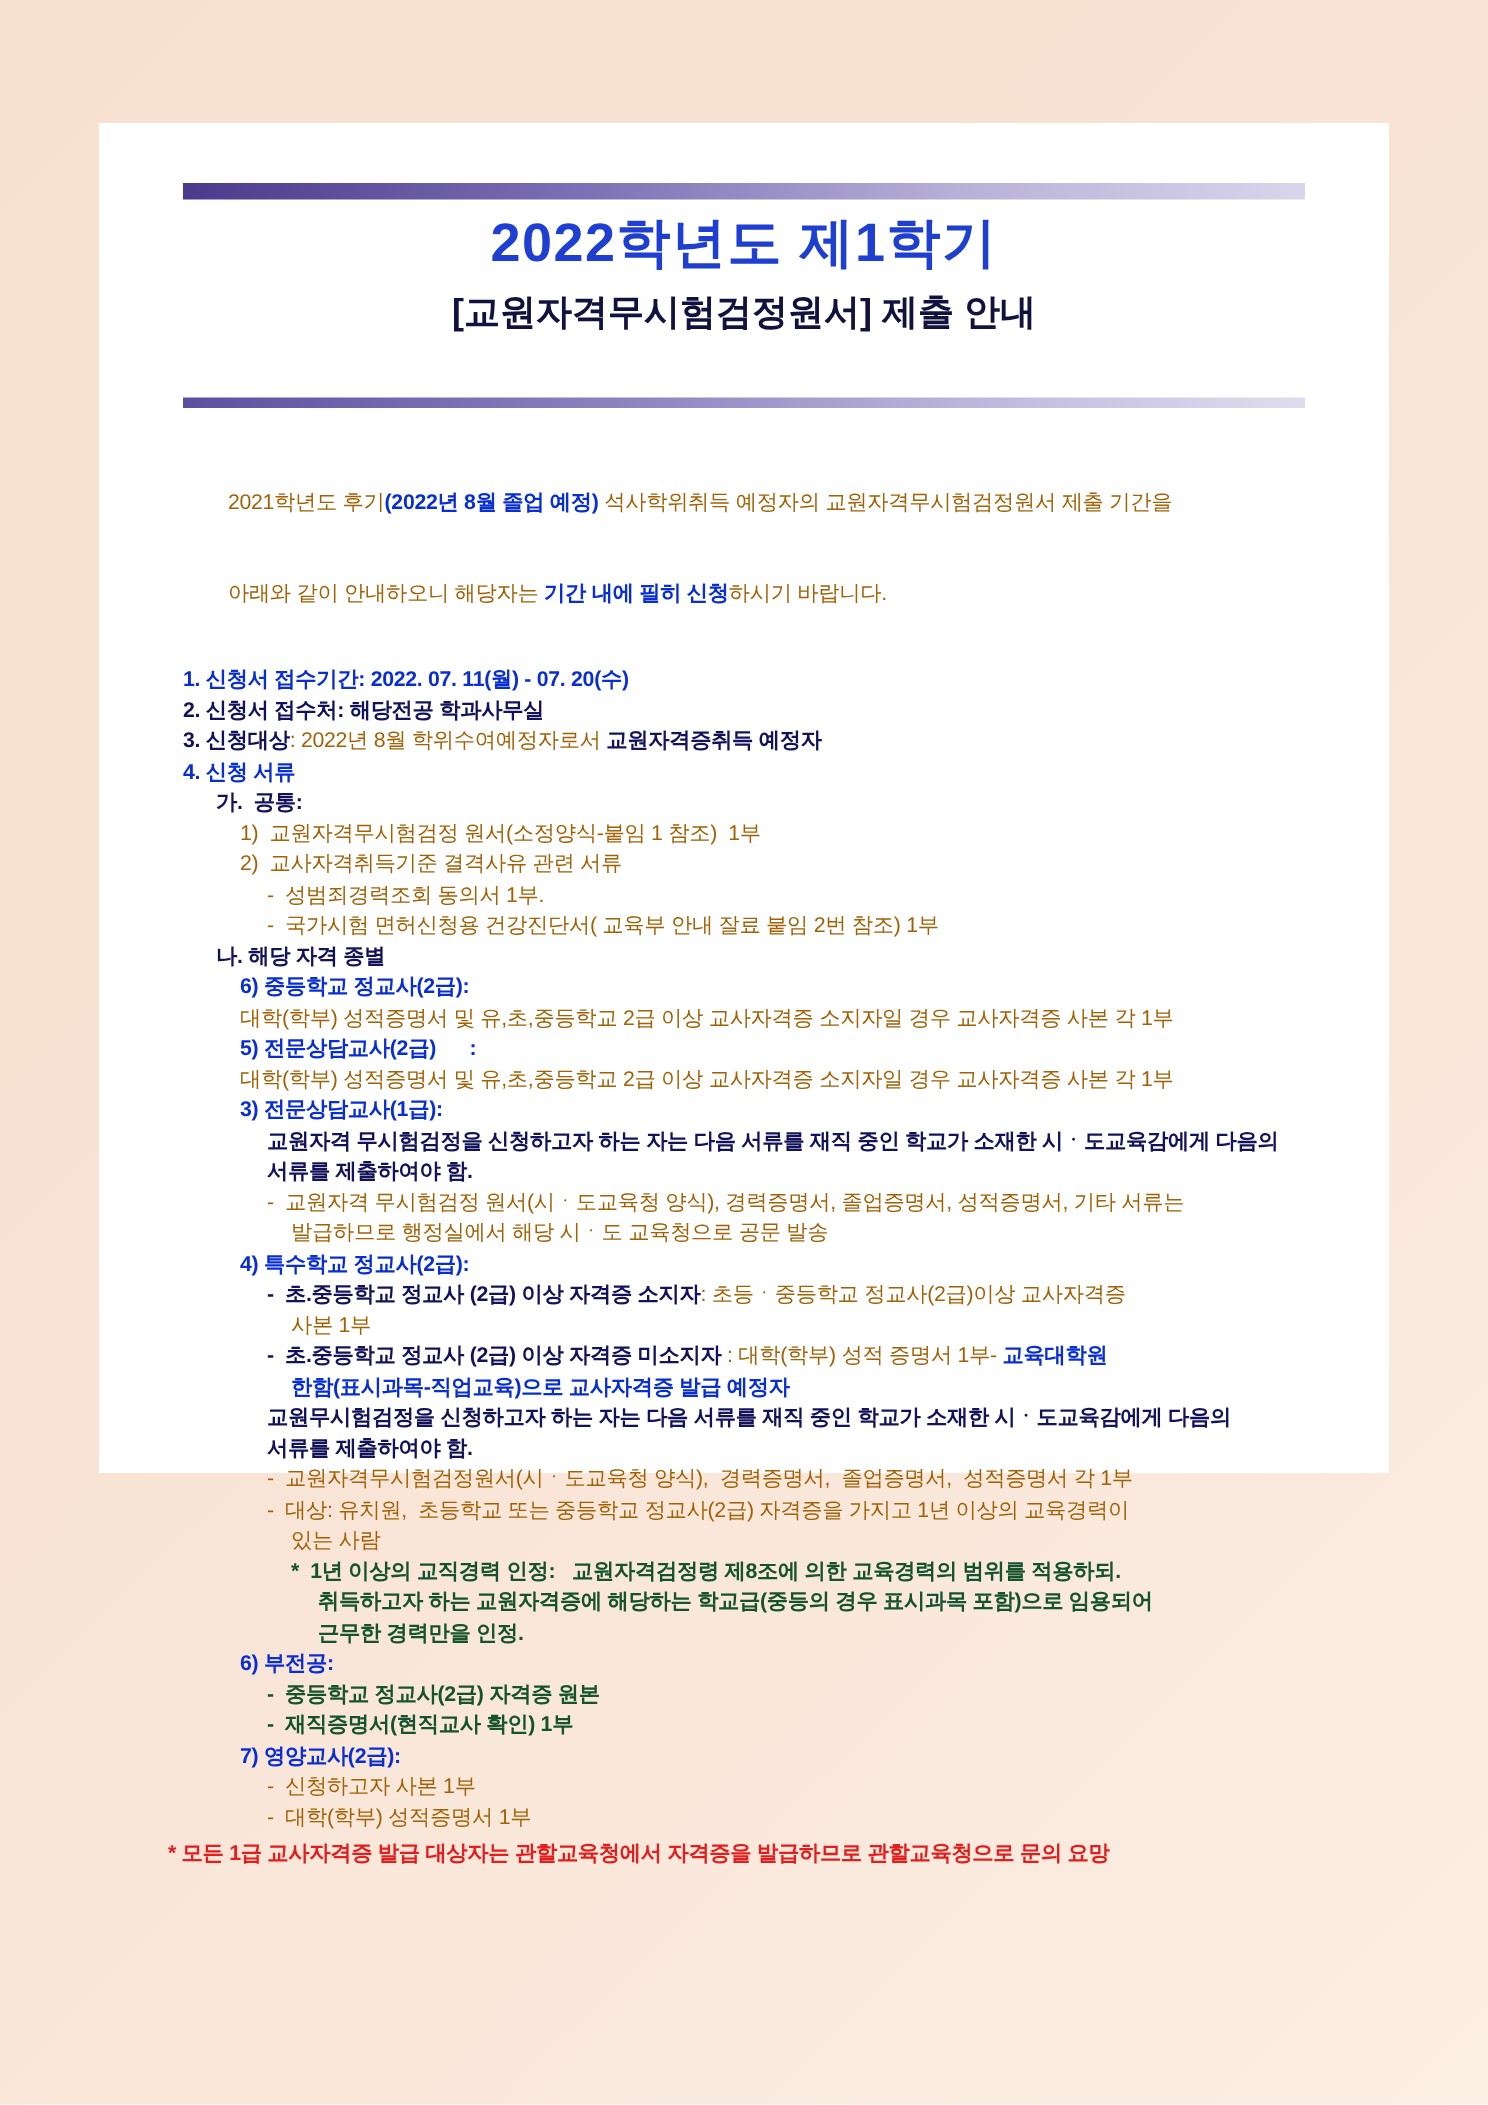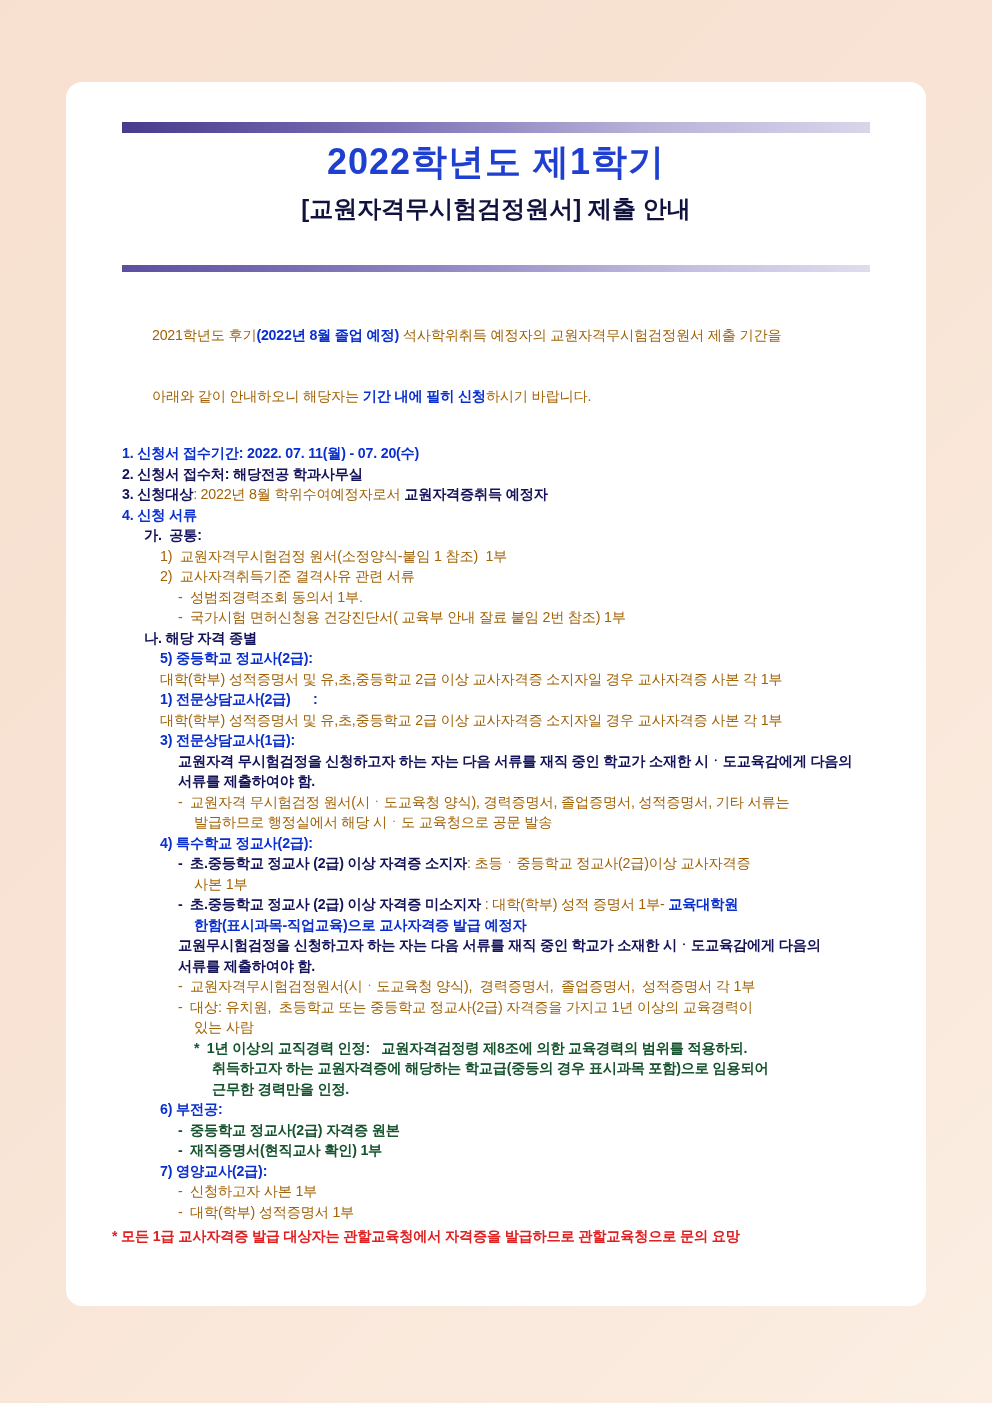--- a/index.html
+++ b/index.html
@@ -11,25 +11,24 @@
     height: 1403px;
     background: linear-gradient(135deg, #f7e0cf 0%, #f8e3d4 40%, #fbeee2 100%);
     font-family: "Liberation Sans", sans-serif;
     overflow: hidden;
   }
   .page {
     position: absolute;
     left: 66px;
     top: 82px;
     width: 860px;
-    height: 1224px;
+    height: 900px;
     background: #ffffff;
     box-sizing: border-box;
     padding: 0;
-    border-radius: 16px;
   }
   
   .bar-top {
     position: absolute;
     left: 56px;
     top: 40px;
     width: 748px;
     height: 11px;
     background: linear-gradient(to right, #4a3a8c 0%, #7b6fb5 35%, #b9b2d8 70%, #d9d5ea 100%);
   }
@@ -126,24 +125,24 @@
     <div class="row lv1 b blue">4. 신청 서류</div>
 
     <div class="row lv2 b navy">가.  공통:</div>
     <div class="row lv3 black">1)  교원자격무시험검정 원서(소정양식-붙임 1 참조)  1부</div>
     <div class="row lv3 black">2)  교사자격취득기준 결격사유 관련 서류</div>
     <div class="row lv4 black">-  성범죄경력조회 동의서 1부.</div>
     <div class="row lv4 black">-  국가시험 면허신청용 건강진단서( 교육부 안내 잘료 붙임 2번 참조) 1부</div>
 
     <div class="row lv2 b navy">나. 해당 자격 종별</div>
 
-    <div class="row lv3 b blue">5) 중등학교 정교사(2급):</div>
+    <div class="row lv3 b blue">6) 중등학교 정교사(2급):</div>
     <div class="row lv3 black">대학(학부) 성적증명서 및 유,초,중등학교 2급 이상 교사자격증 소지자일 경우 교사자격증 사본 각 1부</div>
 
-    <div class="row lv3 b blue">1) 전문상담교사(2급)      :</div>
+    <div class="row lv3 b blue">5) 전문상담교사(2급)      :</div>
     <div class="row lv3 black">대학(학부) 성적증명서 및 유,초,중등학교 2급 이상 교사자격증 소지자일 경우 교사자격증 사본 각 1부</div>
 
     <div class="row lv3 b blue">3) 전문상담교사(1급):</div>
     <div class="row lv4 b navy">교원자격 무시험검정을 신청하고자 하는 자는 다음 서류를 재직 중인 학교가 소재한 시ㆍ도교육감에게 다음의</div>
     <div class="row lv4 b navy">서류를 제출하여야 함.</div>
     <div class="row lv4 black">-  교원자격 무시험검정 원서(시ㆍ도교육청 양식), 경력증명서, 졸업증명서, 성적증명서, 기타 서류는</div>
     <div class="row lv5 black">발급하므로 행정실에서 해당 시ㆍ도 교육청으로 공문 발송</div>
 
     <div class="row lv3 b blue">4) 특수학교 정교사(2급):</div>
     <div class="row lv4"><span class="b navy">-  초.중등학교 정교사 (2급) 이상 자격증 소지자</span><span class="black">: 초등ㆍ중등학교 정교사(2급)이상 교사자격증</span></div>

